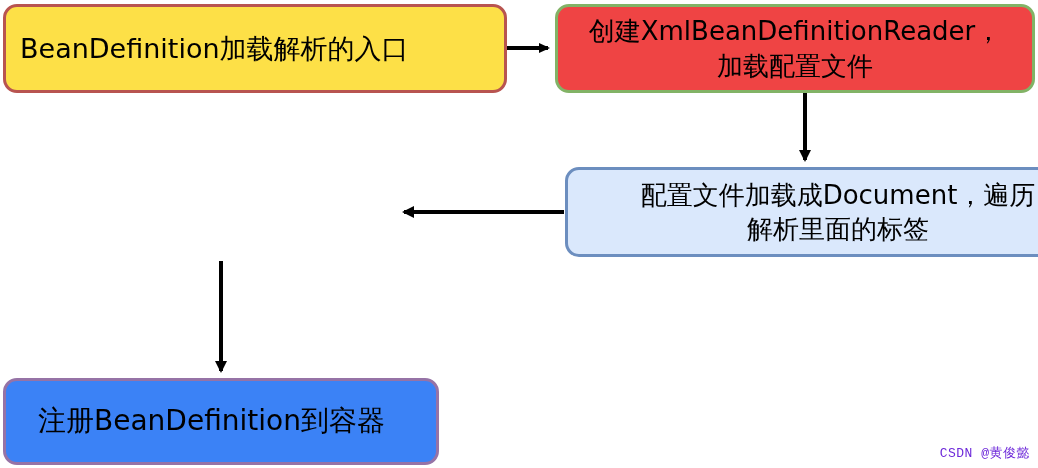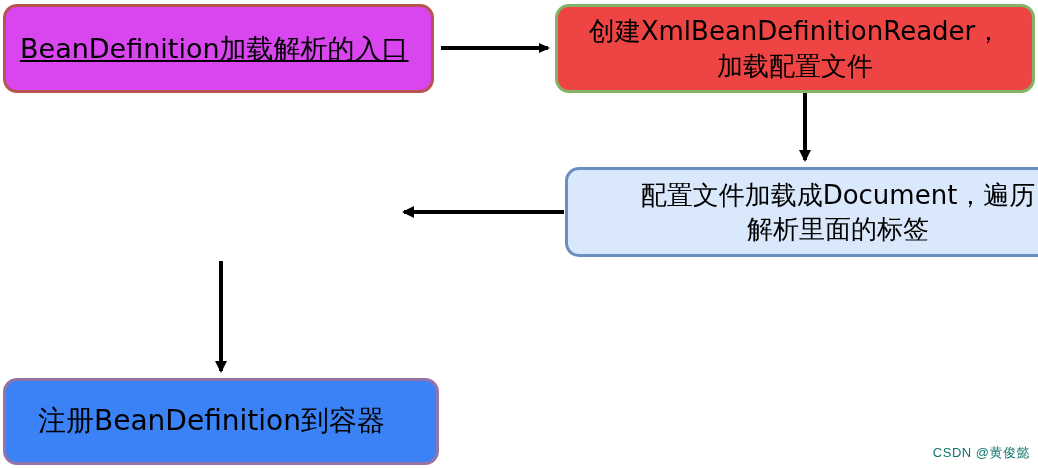--- a/index.html
+++ b/index.html
@@ -26,26 +26,25 @@
     display: flex;
     align-items: center;
     justify-content: center;
     text-align: center;
     color: #000000;
     line-height: 1.32;
     white-space: pre-line;
     padding: 2px 10px;
   }
   #node-entry {
-    left: 3px;  top: 4px;   width: 431px; height: 89px;
-    background: #d946ef; border-color: #b85450;
+    left: 3px;  top: 4px;   width: 504px; height: 89px;
+    background: #fde047; border-color: #b85450;
     font-size: 27px;
     justify-content: flex-start;
     padding-left: 14px;
-    text-decoration: underline;
   }
   #node-reader {
     left: 555px; top: 4px;  width: 480px; height: 89px;
     background: #ef4444; border-color: #82b366;
     font-size: 26px;
   }
   #node-document {
     left: 565px; top: 167px; width: 546px; height: 90px;
     background: #dae8fc; border-color: #6c8ebf;
     font-size: 26px;
@@ -66,22 +65,22 @@
     position: absolute;
     left: 0; top: 0;
     width: 1038px; height: 468px;
     pointer-events: none;
   }
   #watermark {
     position: absolute;
     right: 8px;
     bottom: 6px;
     font-size: 13px;
-    color: #0f766e;
-    font-family: Liberation Sans, sans-serif;
+    color: #6d28d9;
+    font-family: Liberation Mono, monospace;
     letter-spacing: 0.5px;
     white-space: nowrap;
   }
 </style>
 </head>
 <body>
 
 <div id="canvas">
 
   <svg id="edges" viewBox="0 0 1038 468" width="1038" height="468">

